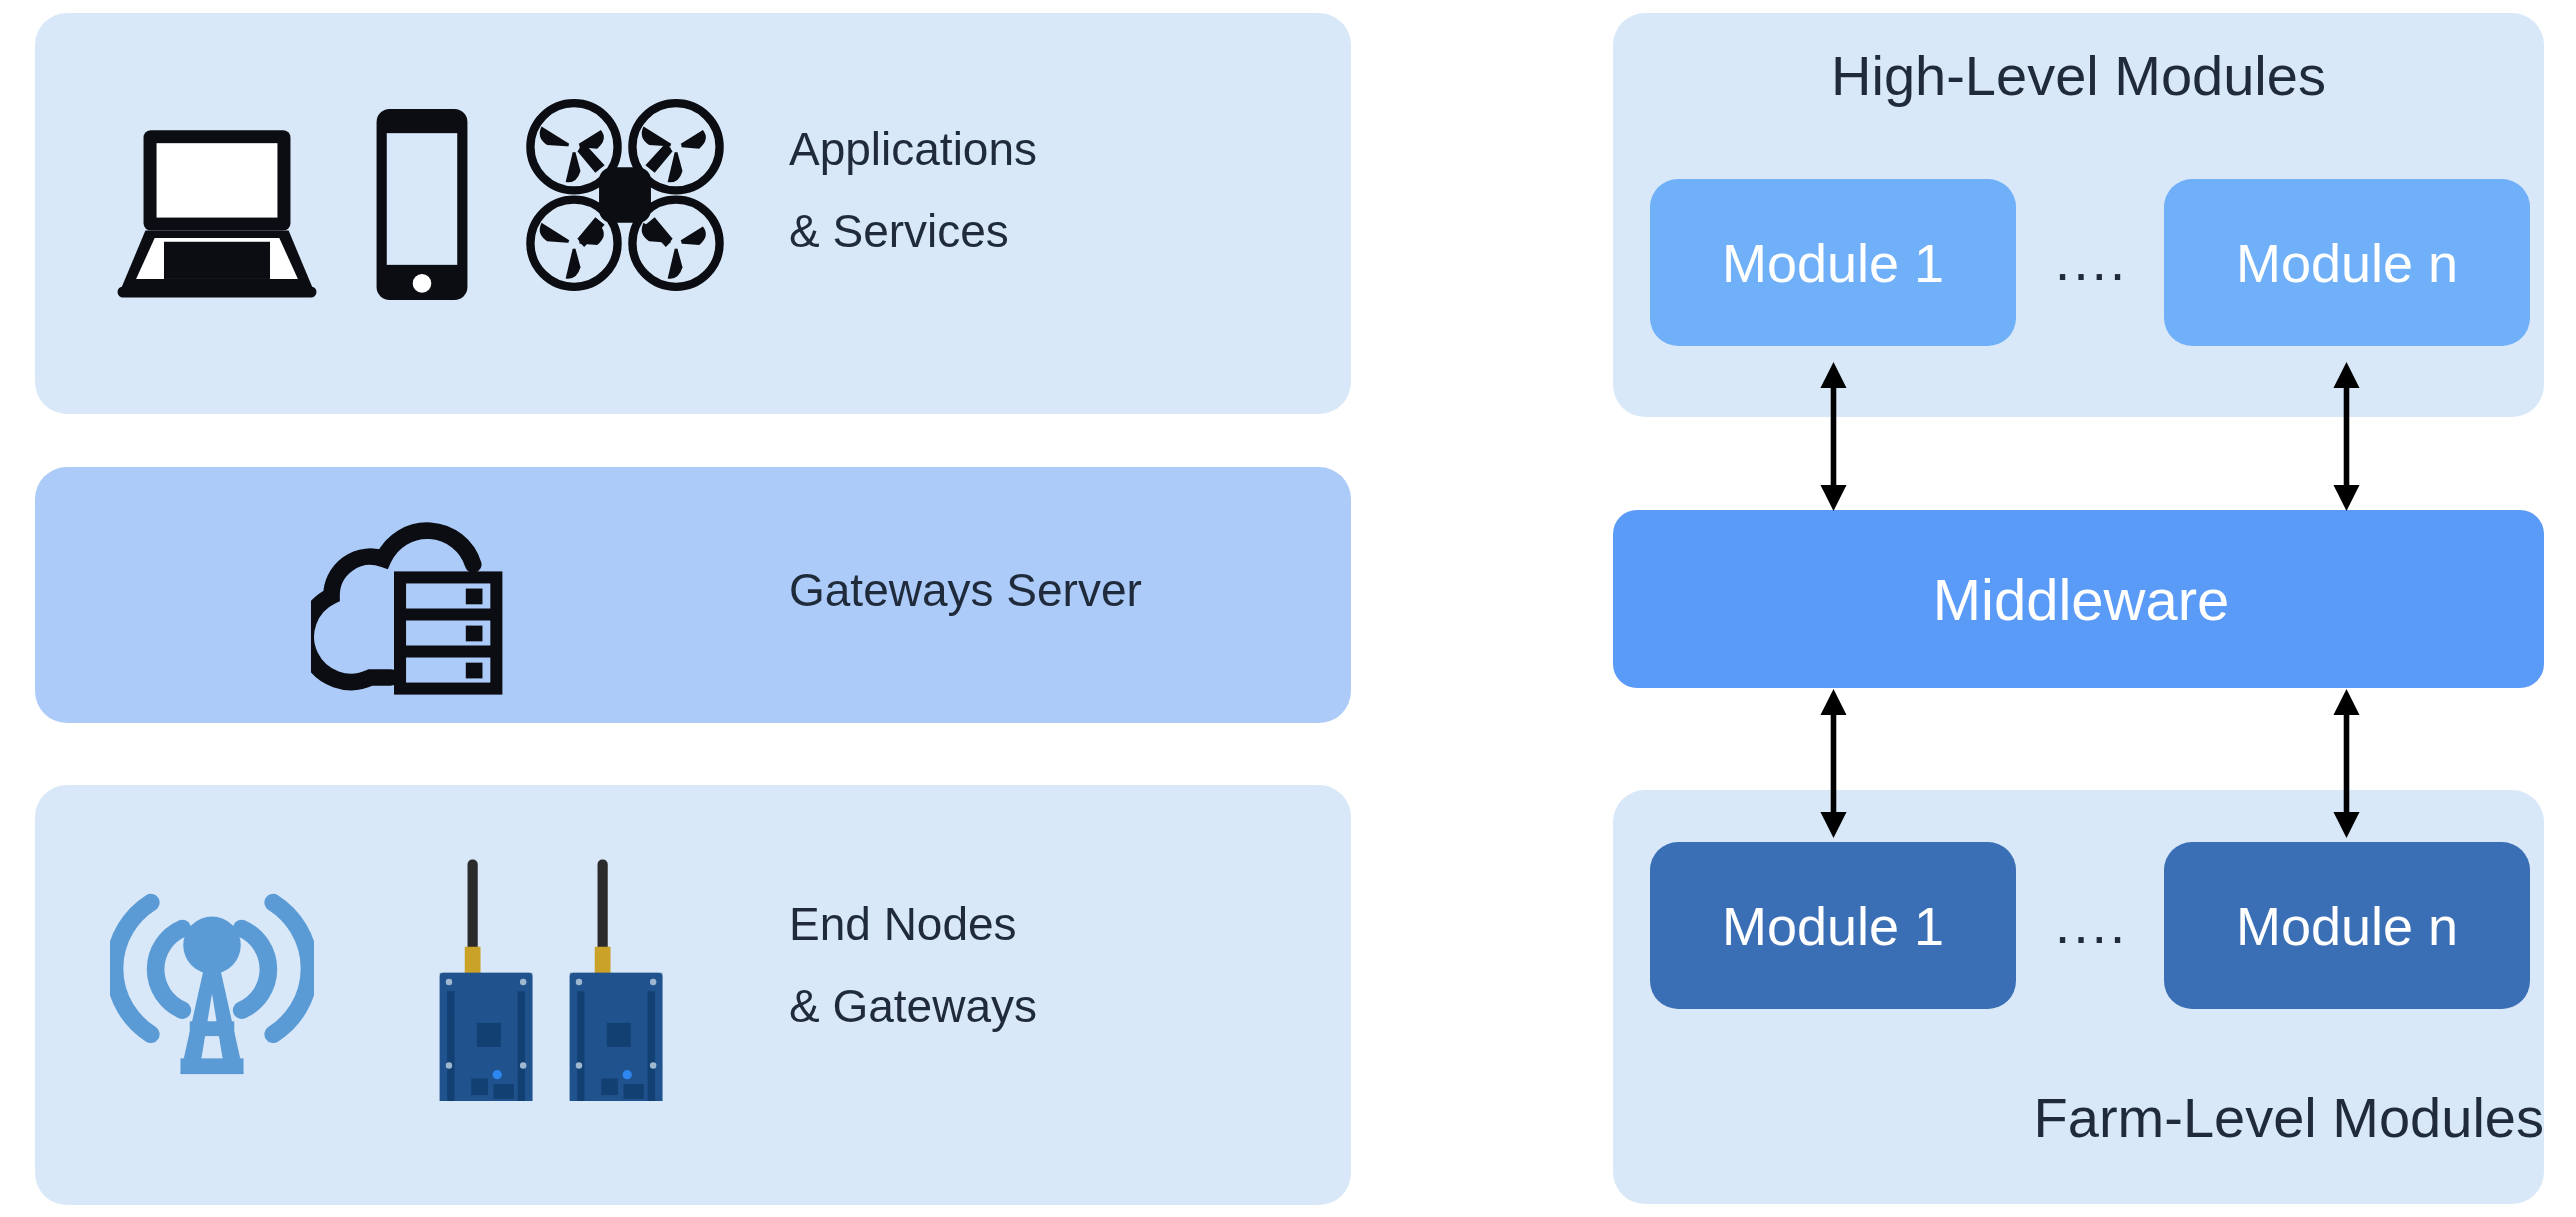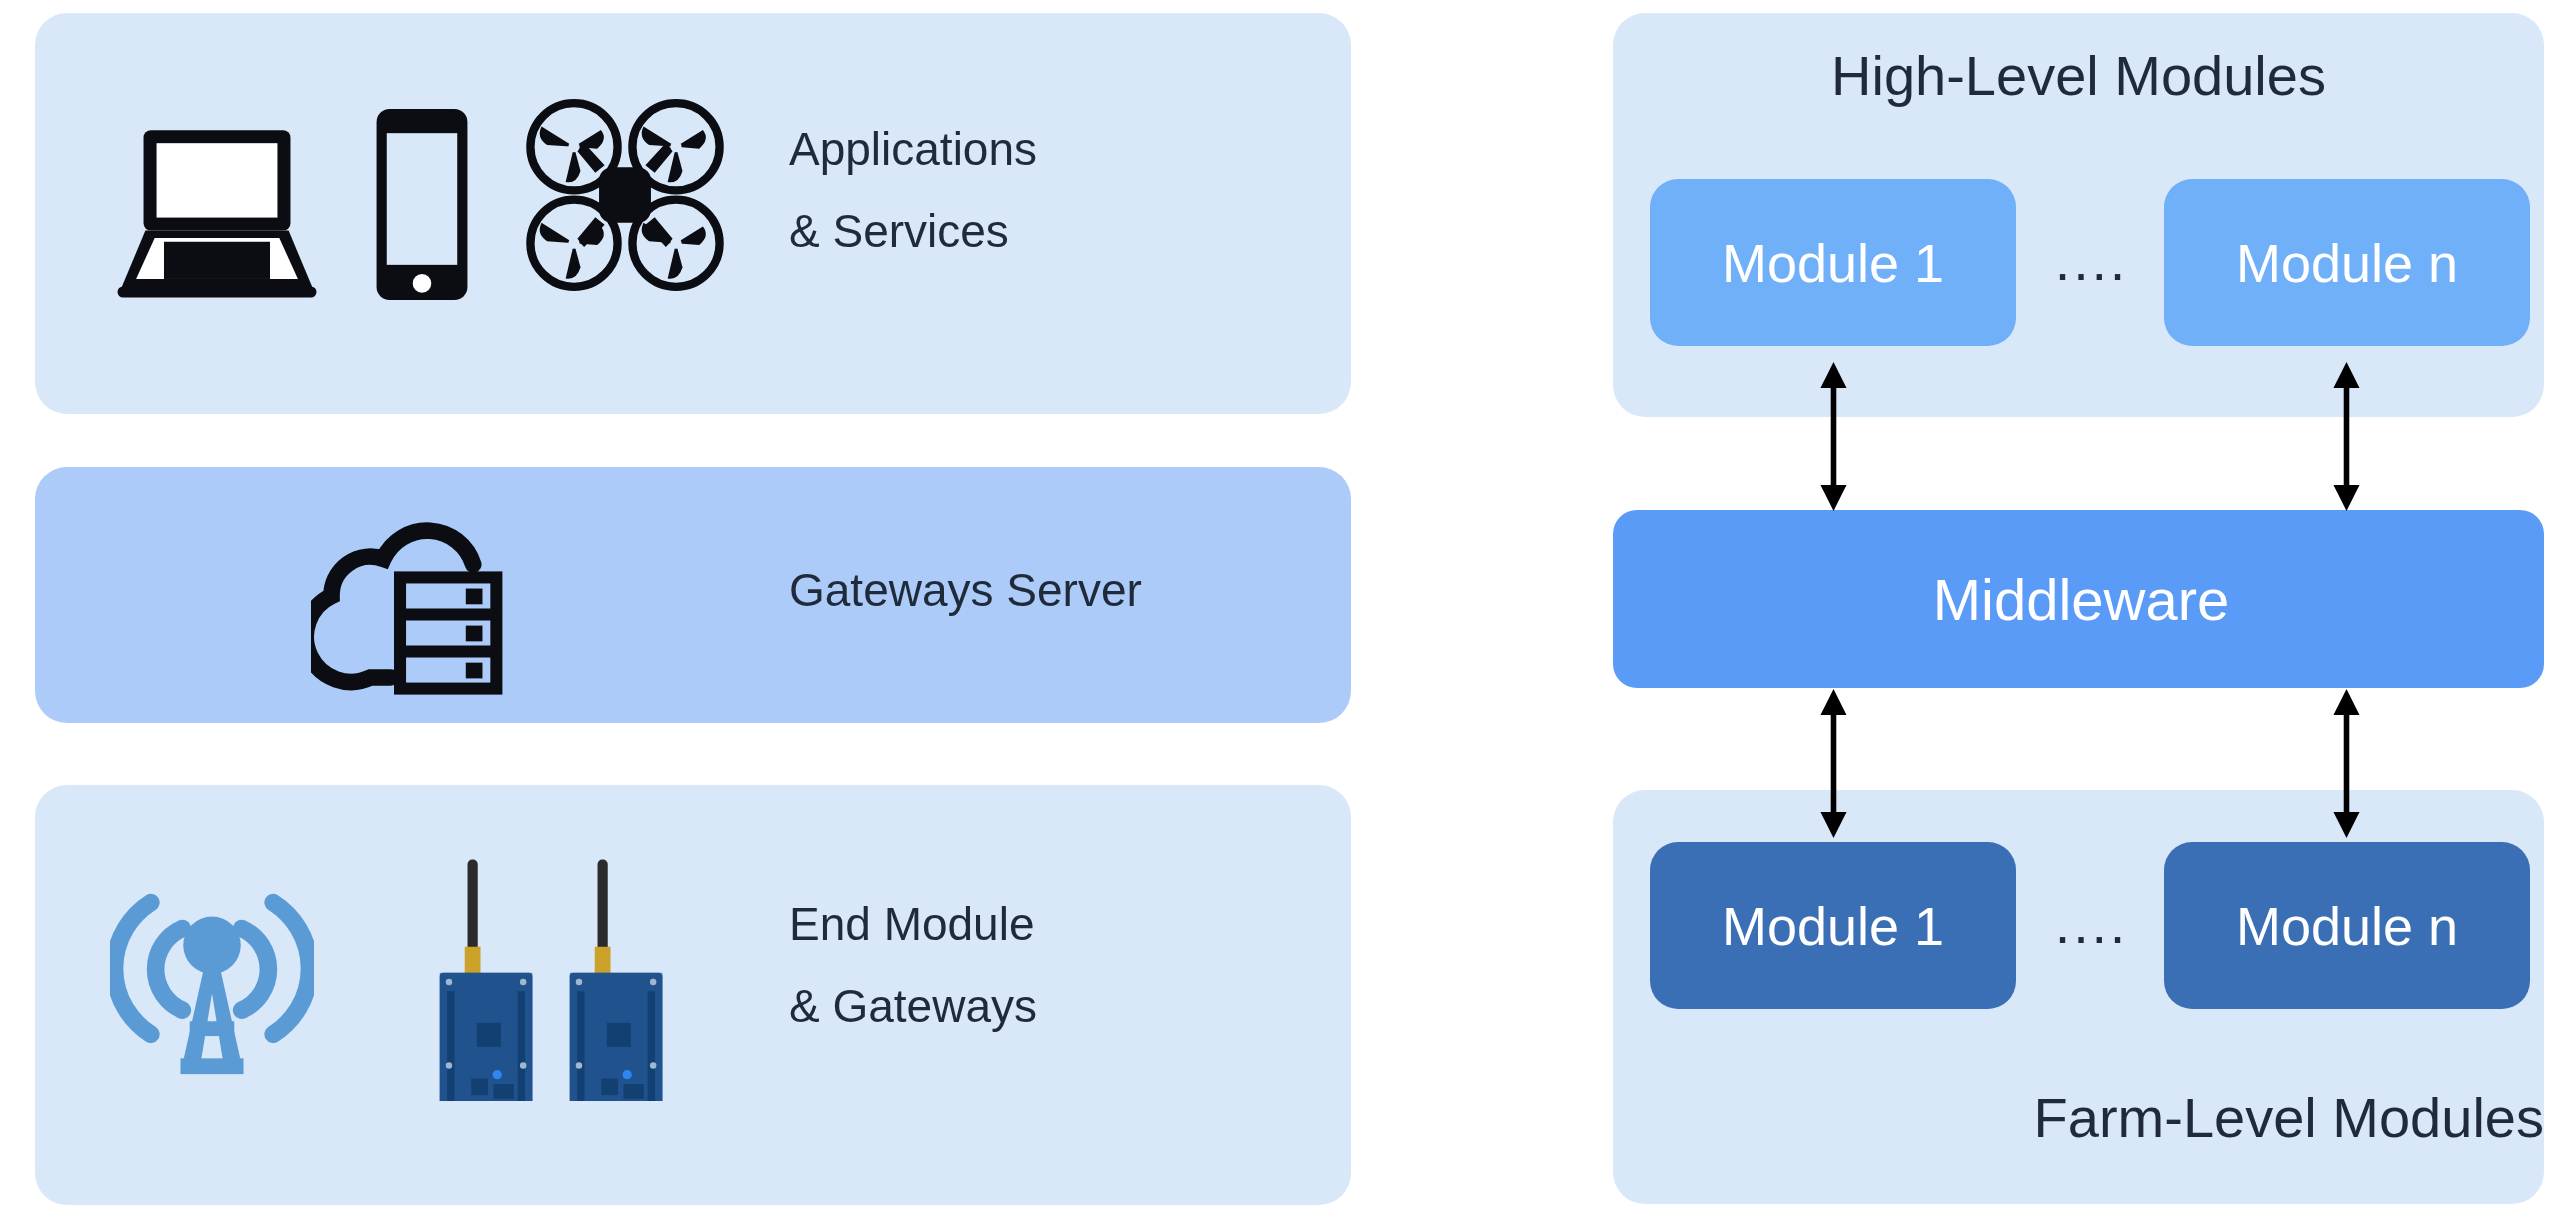--- a/index.html
+++ b/index.html
@@ -186,21 +186,21 @@
       <circle cx="14" cy="142" r="3.5"></circle>
       <circle cx="94" cy="142" r="3.5"></circle>
     <circle cx="14" cy="232" r="3.5"></circle>
       <circle cx="94" cy="232" r="3.5"></circle>
     </g>
   <circle cx="66" cy="242" r="5" fill="#2E86F0"></circle>
   <rect x="34" y="300" width="26" height="10" fill="#D9D9D9"></rect>
 </svg>
 
 <div class="left-text" id="t-nodes">
-  <div>End Module</div>
+  <div>End Nodes</div>
   <div style="height:26px"></div>
   <div>&amp; Gateways</div>
 </div>
 
 <div class="panel" id="p-high"></div>
 <div class="sec-title" id="title-high">High-Level Modules</div>
 
 <div class="mod-box mod-high" id="m-h1">Module 1</div>
 <div class="dots" id="d-high">....</div>
 <div class="mod-box mod-high" id="m-hn">Module n</div>

